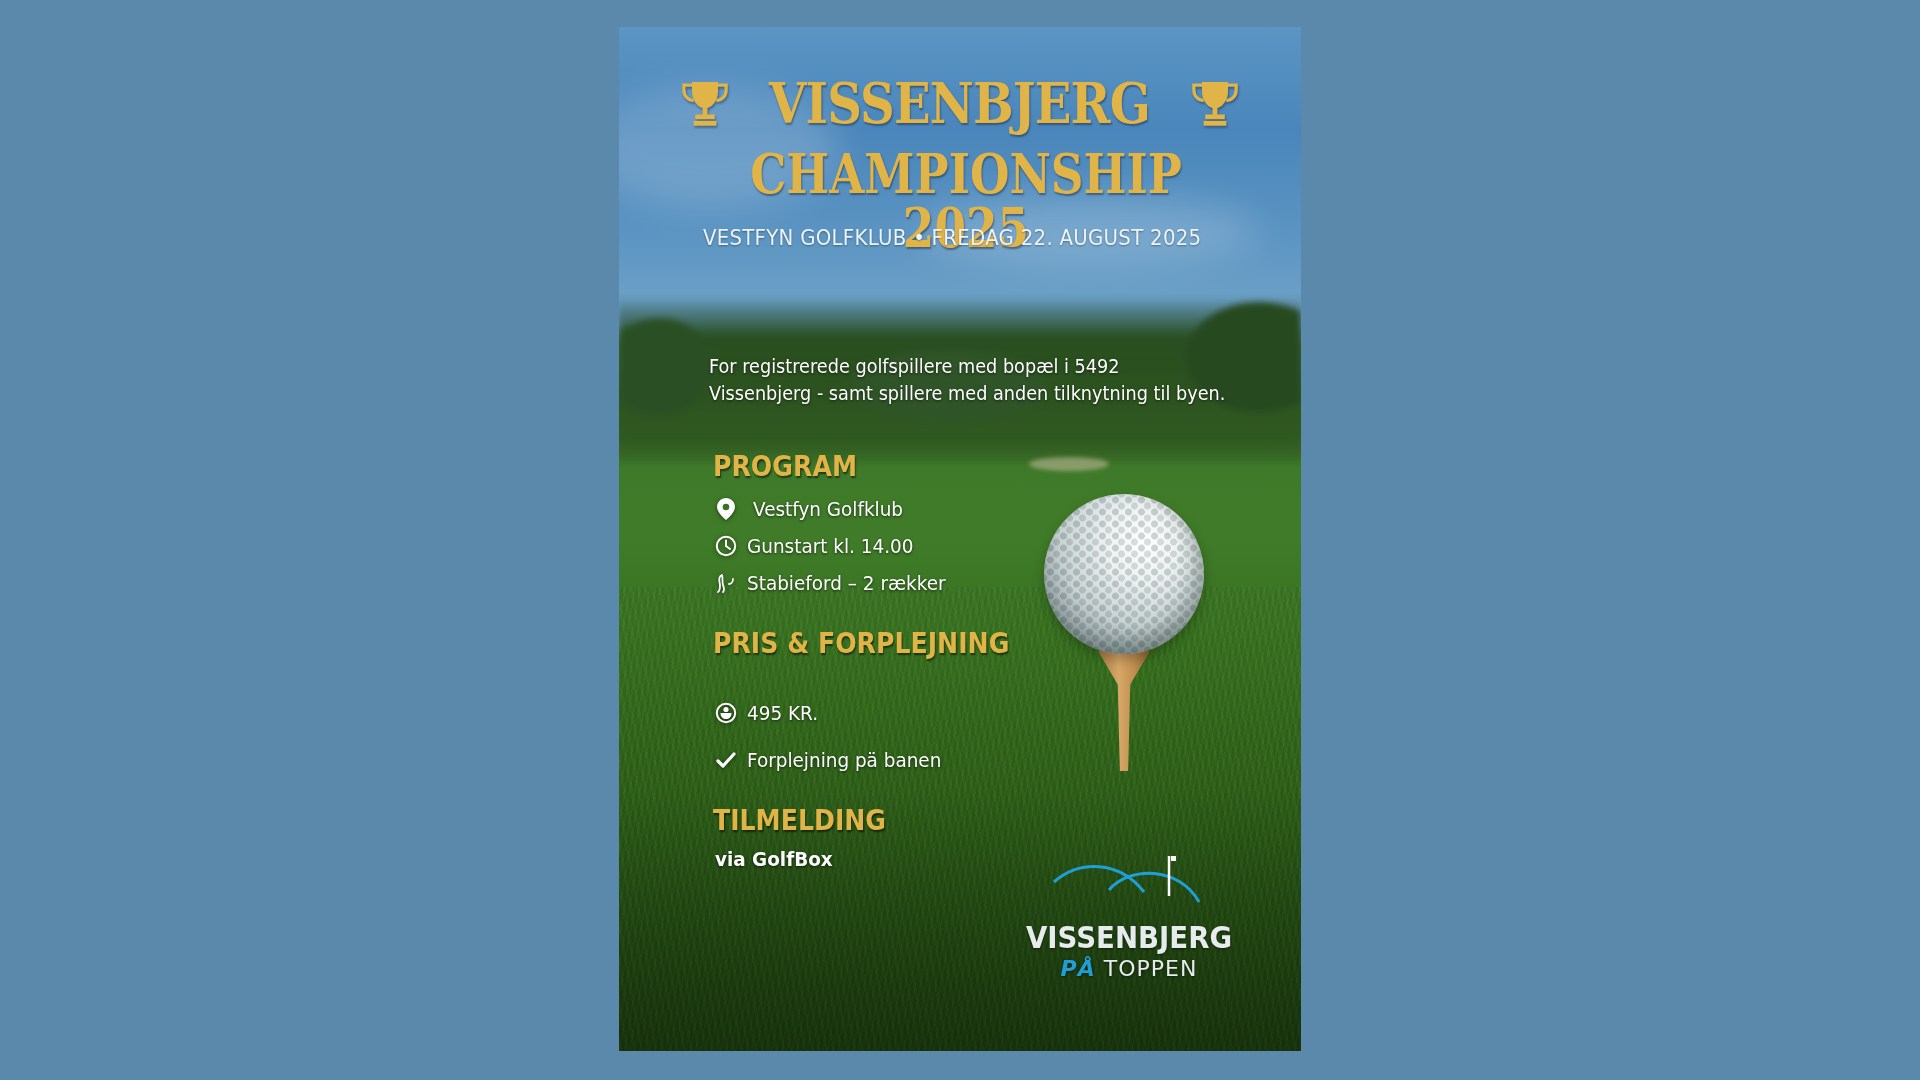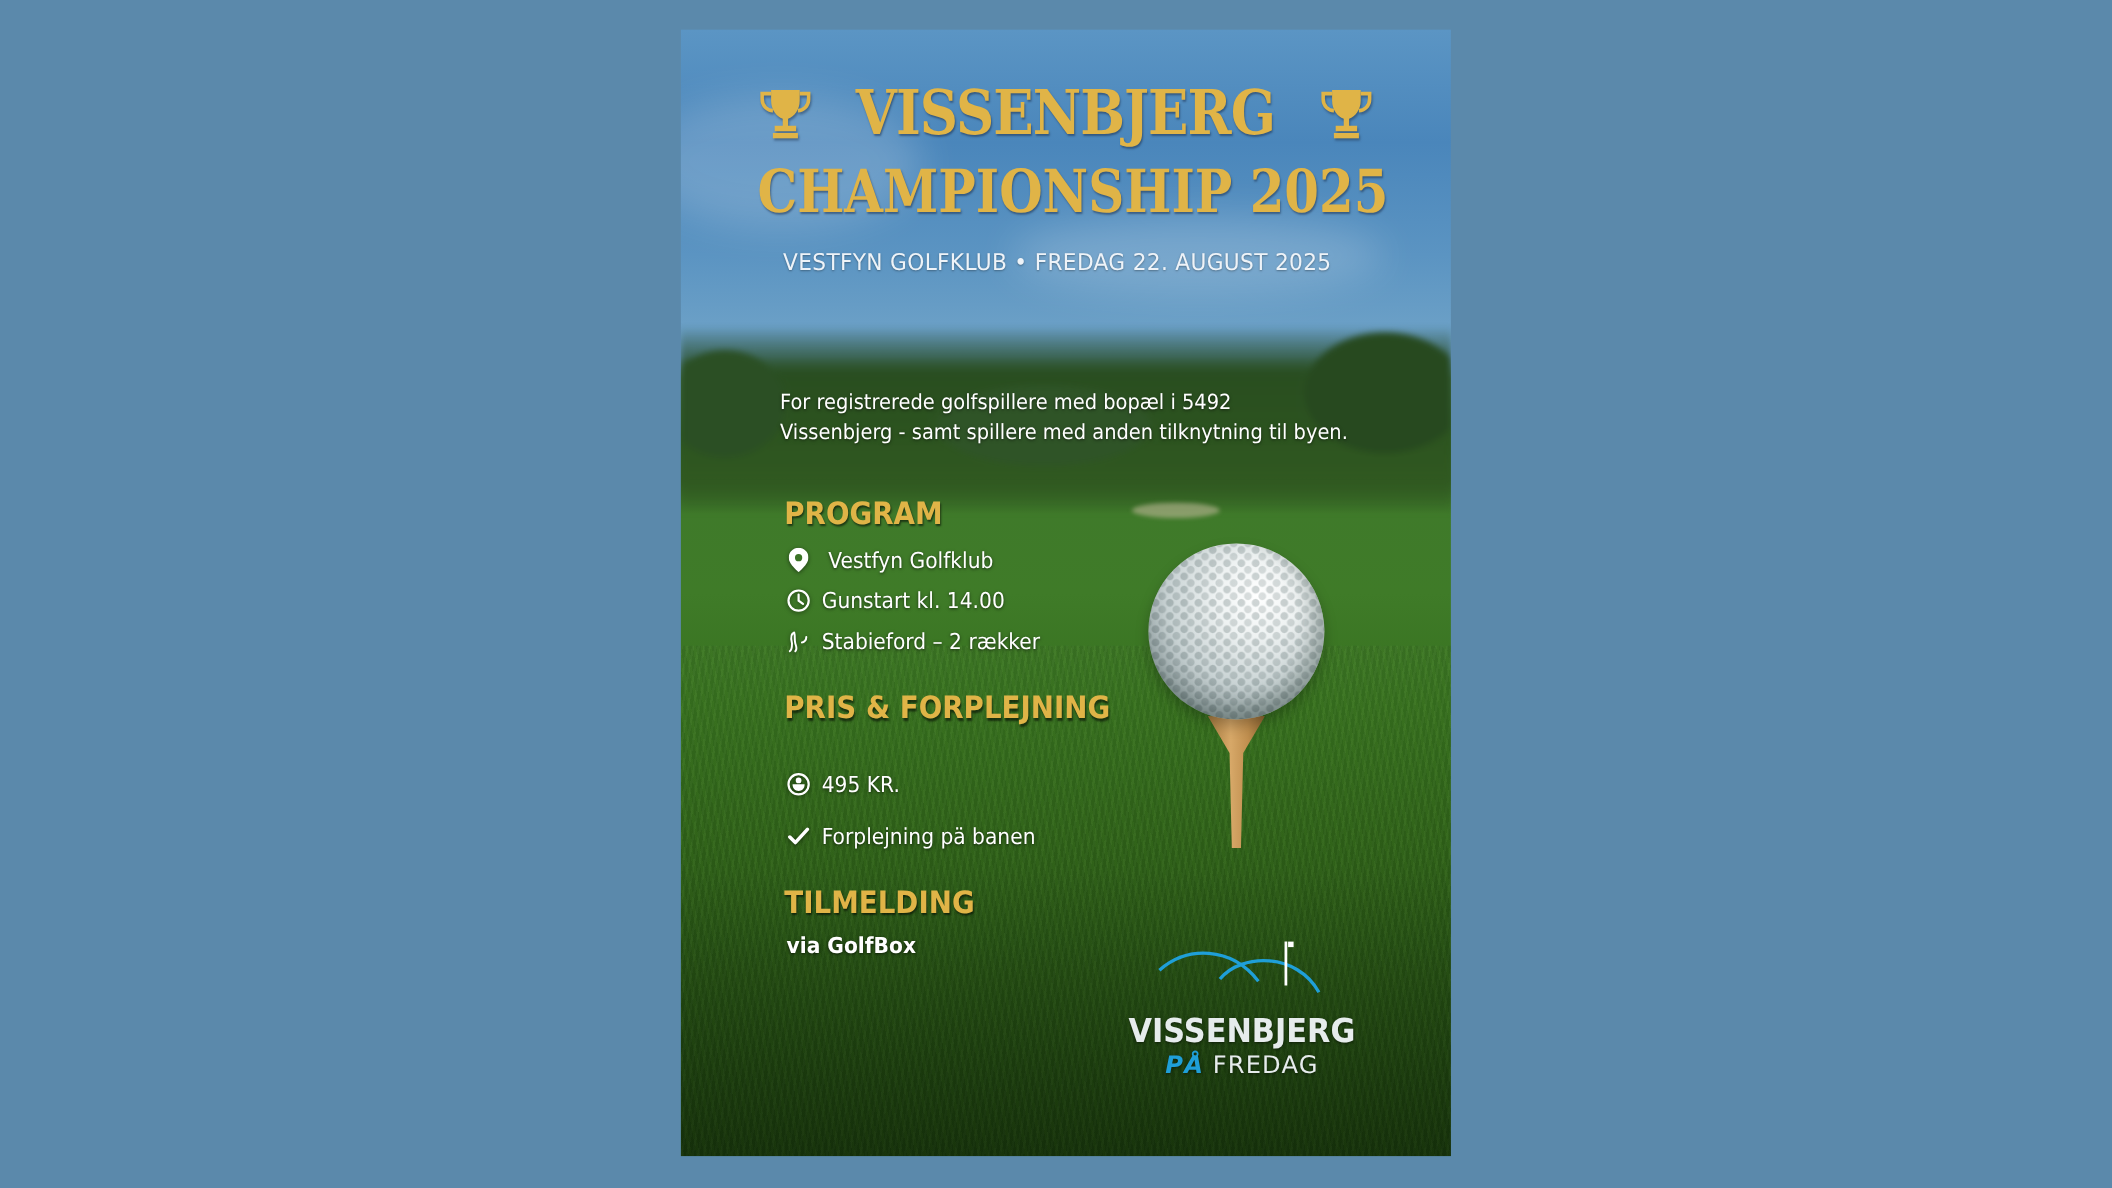--- a/index.html
+++ b/index.html
@@ -27,21 +27,20 @@
           #5e8fb0 29%,
           #3f6a46 31%,
           #2e5a24 36%,
           #315c23 40%,
           #3f7a2a 43%,
           #3f7b28 50%,
           #37711f 60%,
           #2f6319 72%,
           #265214 84%,
           #1c3f0e 100%);
-      padding-left: 18px;
     }
     
     .sky-cloud {
       position: absolute;
       border-radius: 50%;
       background: rgba(255,255,255,0.18);
       filter: blur(18px);
     }
     
     .treeline {
@@ -377,16 +376,16 @@
       <path d="M5 30 C 30 8, 70 8, 95 40" fill="none" stroke="#1f9fd8" stroke-width="3"></path>
       <path d="M60 38 C 80 14, 130 14, 150 50" fill="none" stroke="#1f9fd8" stroke-width="3"></path>
       <line x1="120" y1="4" x2="120" y2="44" stroke="#ffffff" stroke-width="2.5"></line>
       <rect x="122" y="4" width="5" height="5" fill="#ffffff"></rect>
     </svg>
     <div class="logo-name">
       <span>VISSENBJERG</span>
     </div>
     <div class="logo-tag">
       <span class="accent">PÅ</span>
-      <span>FREDAG</span>
+      <span>TOPPEN</span>
     </div>
   </div>
 </div>
 
 </body></html>

